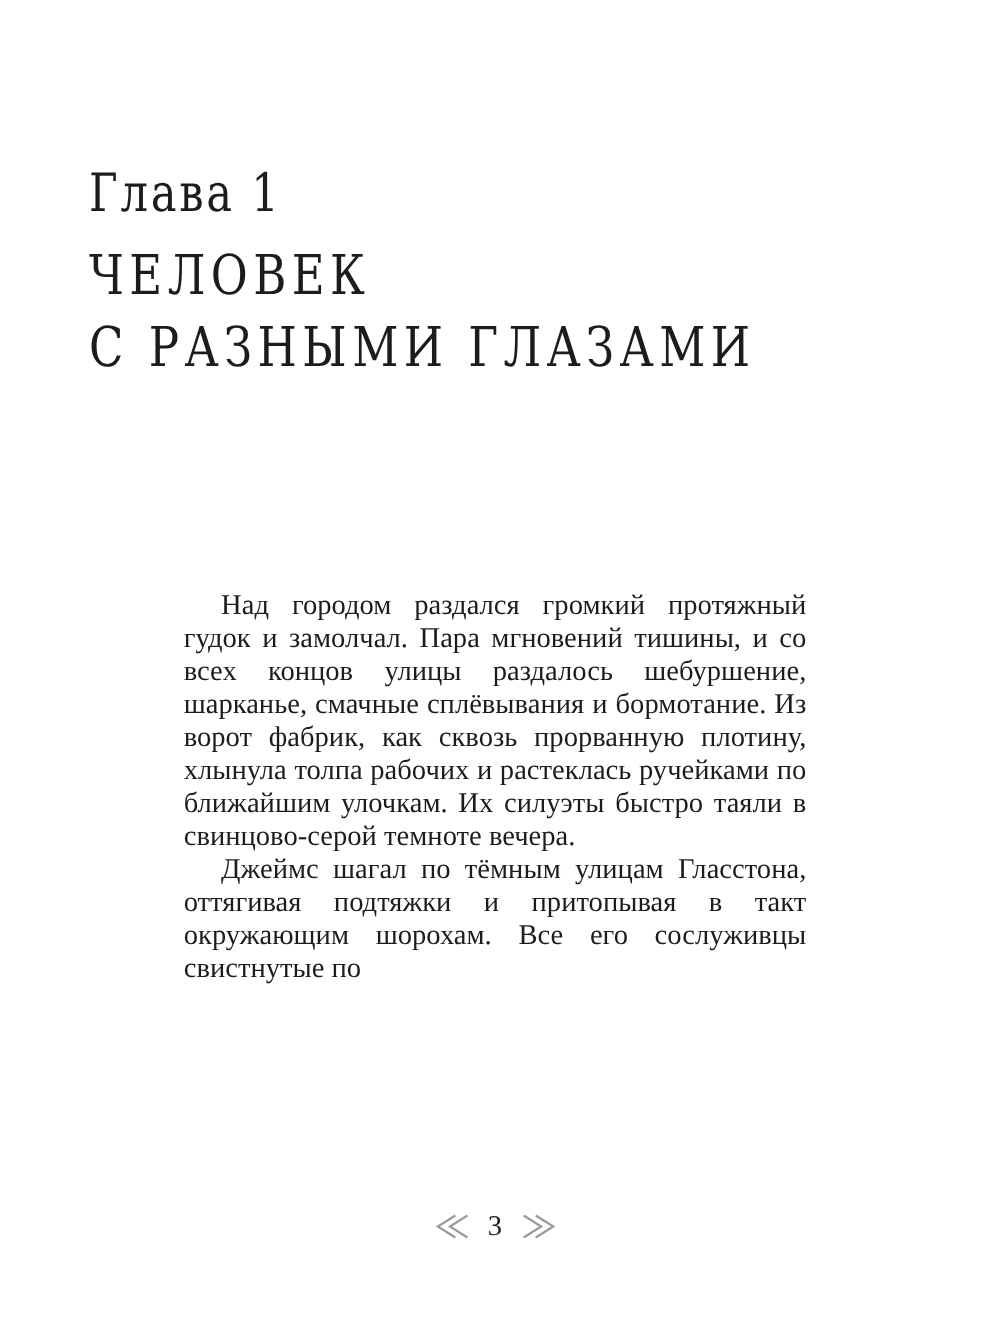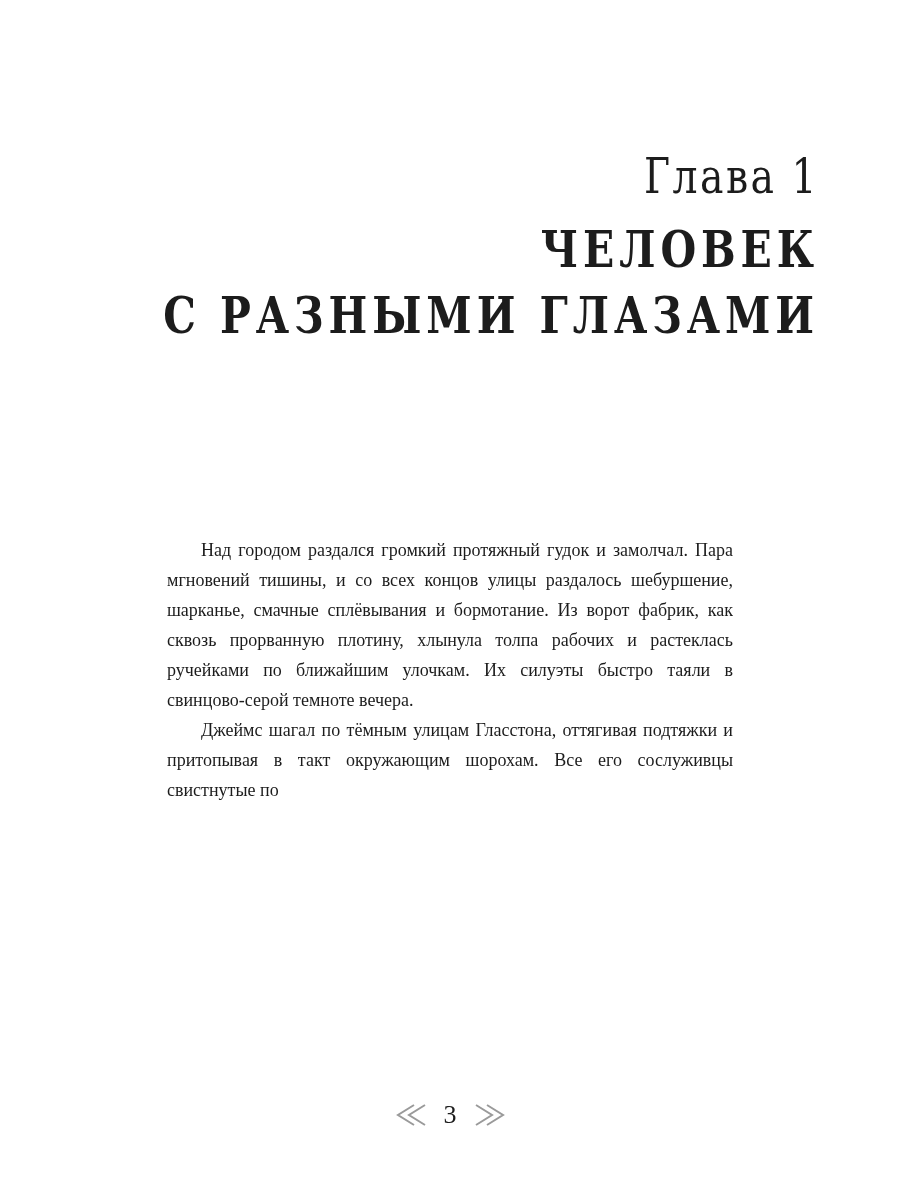--- a/index.html
+++ b/index.html
@@ -8,51 +8,51 @@
     background: #ffffff;
     font-family: "Liberation Serif", serif;
     color: #1c1c1c;
     position: relative;
     overflow: hidden;
   }
 
   
   .chapter-header {
     padding-top: 150px;
-    text-align: right;
+    text-align: left;
   }
   .chapter-label {
     font-family: "DejaVu Serif", serif;
     font-weight: normal;
     font-size: 48px;
     letter-spacing: 3px;
     transform: scaleX(0.82);
     transform-origin: center;
     line-height: 1.1;
   }
   .chapter-title {
     margin-top: 14px;
-    font-weight: bold;
+    font-weight: normal;
   }
   .title-line {
     display: block;
     font-family: "DejaVu Serif", serif;
     font-size: 50px;
     letter-spacing: 6px;
     line-height: 66px;
     transform: scaleX(0.82);
     transform-origin: center;
     white-space: nowrap;
   }
 
   
   .body-text {
     width: 566px;
     margin: 186px auto 0 auto;
-    font-size: 18px;
+    font-size: 26px;
     line-height: 30px;
     text-align: justify;
   }
   .body-text p {
     text-indent: 34px;
   }
 
   
   .page-footer {
     position: absolute;

